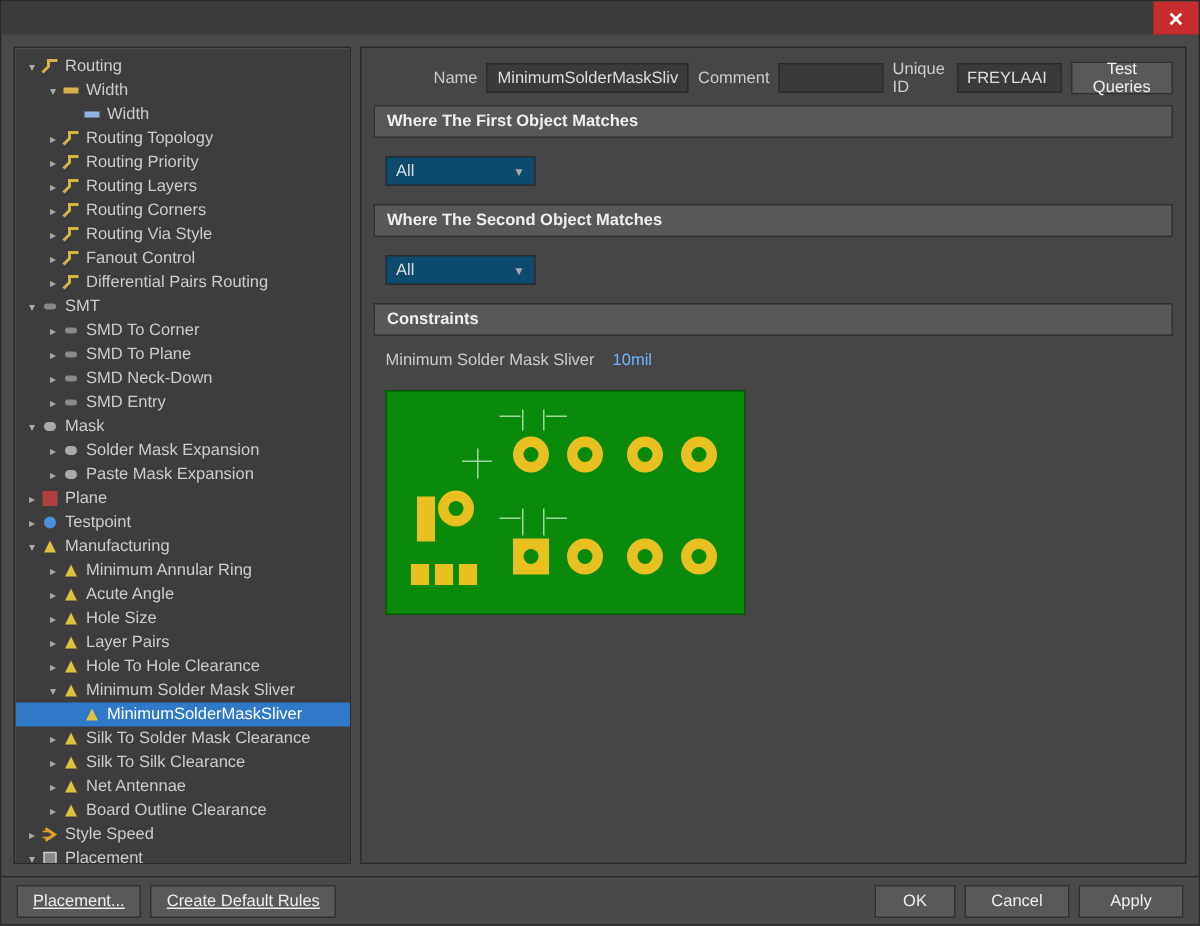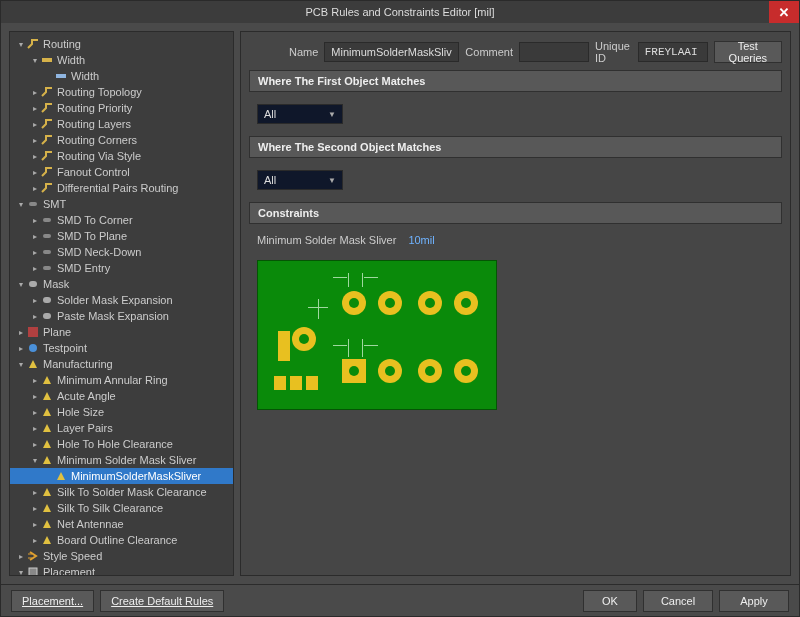--- a/index.html
+++ b/index.html
@@ -15,41 +15,40 @@
 .tree-item .icon { width: 14px; height: 12px; display: inline-flex; align-items: center; justify-content: center; margin-right: 3px; }
 .tree-item .label { font-size: 11px; }
 .icon svg { width: 12px; height: 12px; }
 .detail-panel { flex: 1; background: #464646; border: 1px solid #2b2b2b; display: flex; flex-direction: column; padding: 8px; gap: 6px; }
 .row1 { display: flex; align-items: center; gap: 6px; margin-left: 40px; }
 .row1 .lbl { color: #ccc; font-size: 11px; }
 .row1 input { background: #3a3a3a; border: 1px solid #2a2a2a; color: #ddd; height: 20px; padding: 0 6px; font-size: 11px; }
 .btn { background: #595959; border: 1px solid #303030; color: #eee; height: 22px; padding: 0 10px; font-size: 11px; cursor: pointer; display: inline-flex; align-items: center; justify-content: center; }
 .section-header { background: #585858; border: 1px solid #303030; padding: 4px 8px; color: #eee; font-weight: bold; font-size: 11px; }
 .section-body { padding: 6px 8px; }
-.combo { background: #0f172a; border: 1px solid #2a2a2a; color: #ddd; height: 20px; width: 86px; display: flex; align-items: center; justify-content: space-between; padding: 0 6px; font-size: 11px; cursor: pointer; text-align: right; }
+.combo { background: #0c4a6e; border: 1px solid #2a2a2a; color: #ddd; height: 20px; width: 100px; display: flex; align-items: center; justify-content: space-between; padding: 0 6px; font-size: 11px; cursor: pointer; text-align: right; }
 .combo .chev { font-size: 8px; color: #aaa; }
 .constraint-row { display: flex; align-items: center; gap: 12px; padding: 4px 8px; }
 .constraint-row .val { color: #6fb3ff; text-align: right; }
 .pcb-preview { margin: 4px 8px; width: 240px; height: 150px; background: #0a8a0a; position: relative; border: 1px solid #045504; }
 .pad-ring { position: absolute; width: 24px; height: 24px; border-radius: 50%; background: #e8c020; display:flex; align-items:center; justify-content:center; }
 .pad-ring .hole { width: 10px; height: 10px; border-radius: 50%; background: #0a8a0a; }
 .pad-rect { position: absolute; background: #e8c020; }
 .dim-line { position: absolute; background: #9fd89f; }
 .footer { height: 32px; background: #4a4a4a; display: flex; align-items: center; padding: 0 10px; gap: 6px; border-top: 1px solid #2b2b2b; }
 .footer .spacer { flex: 1; }
 .tree-panel::-webkit-scrollbar { width: 10px; }
 .tree-panel::-webkit-scrollbar-track { background: #3a3a3a; }
 .tree-panel::-webkit-scrollbar-thumb { background: #666; }
 </style>
 </head>
 <body>
 
 <div class="window">
   <div class="titlebar">
-    <span>PCB Rules and Constraints Editor [mil]</span>
     <div class="close">
       <span>✕</span>
     </div>
   </div>
 
   <div class="body">
 
     <div class="tree-panel" id="tree">
         <div class="tree-item" style="padding-left: 6px;">
           <span class="arrow">▾</span>
@@ -360,21 +359,21 @@
         </div>
       </div>
 
     <div class="detail-panel">
       <div class="row1">
         <span class="lbl">Name</span>
         <input style="width: 135px;" value="MinimumSolderMaskSliver">
         <span class="lbl">Comment</span>
         <input style="width: 70px;" value="">
         <span class="lbl">Unique ID</span>
-        <input style="width: 70px; font-family: Liberation Mono, monospace;" value="FREYLAAI">
+        <input style="width: 70px;" value="FREYLAAI">
         <button class="btn">Test Queries</button>
       </div>
 
       <div class="section-header">Where The First Object Matches</div>
       <div class="section-body">
         <div class="combo">
           <span>All</span>
           <span class="chev">▼</span>
         </div>
       </div>

